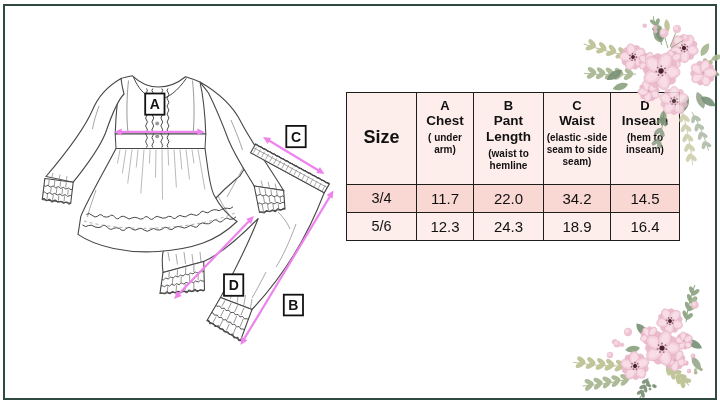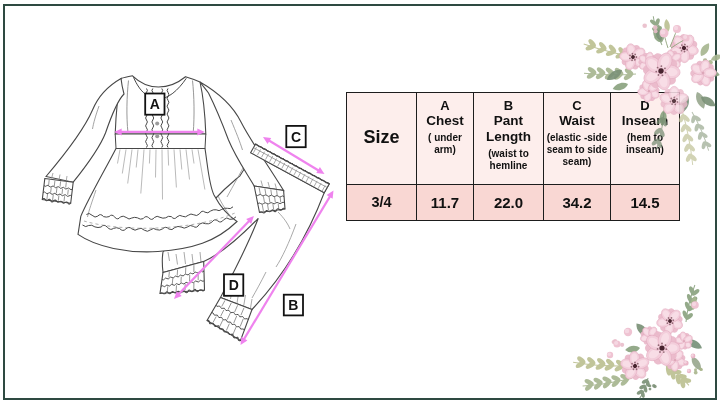--- a/index.html
+++ b/index.html
@@ -8,21 +8,21 @@
 .frame{position:absolute;left:3px;top:4px;width:714px;height:396px;border:2.6px solid #2e4a41}
 .tblwrap{position:absolute;left:346px;top:92px}
 table.sz{border-collapse:collapse;table-layout:fixed}
 table.sz td{border:1.3px solid #1d1d1d;text-align:center;padding:0;color:#111}
 td.c0{width:70px}td.c1{width:57px}td.c2{width:70px}td.c3{width:67px}td.c4{width:69px}
 tr.hd td{height:92px;vertical-align:top;background:#fdeeec}
 tr.hd td .big{font-size:13.5px;font-weight:bold;line-height:16px}
 tr.hd td .ltr{font-size:13px;font-weight:bold;padding-top:5px;line-height:15px}
 tr.hd td .sm{font-size:10px;font-weight:bold;line-height:12px;padding-top:3px}
 table.sz td.size{font-size:18px;font-weight:bold;vertical-align:top;padding-top:34px}
-tr.r td{height:36px;font-weight:bold}
+tr.r td{height:28px;font-weight:normal}
 tr.ra td{background:#f9d7d3}
 tr.rb td{background:#fdeeec}
 table.sz td.lab{font-size:14.5px;padding-bottom:2px}
 table.sz td.num{font-size:15px;padding-top:0}
 svg.art{position:absolute;left:0;top:0;width:720px;height:405px}
 </style>
 </head>
 <body>
 <div class="frame"></div>
 <div class="tblwrap">
@@ -50,20 +50,27 @@
             <div class="big">Inseam</div>
             <div class="sm">(hem to<br>inseam)</div>
           </td>
 </tr>
 <tr class="r ra">
           <td class="lab">3/4</td>
           <td class="num">11.7</td>
           <td class="num">22.0</td>
           <td class="num">34.2</td>
           <td class="num">14.5</td>
+        </tr>
+<tr class="r rb">
+          <td class="lab">5/6</td>
+          <td class="num">12.3</td>
+          <td class="num">24.3</td>
+          <td class="num">18.9</td>
+          <td class="num">16.4</td>
         </tr>
 </tbody>
     </table>
 </div>
 <svg class="art" viewBox="0 0 720 405">
 <defs>
       <filter id="soft" x="-20%" y="-20%" width="140%" height="140%">
         <feGaussianBlur stdDeviation="0.65"></feGaussianBlur>
       </filter>
     </defs>

